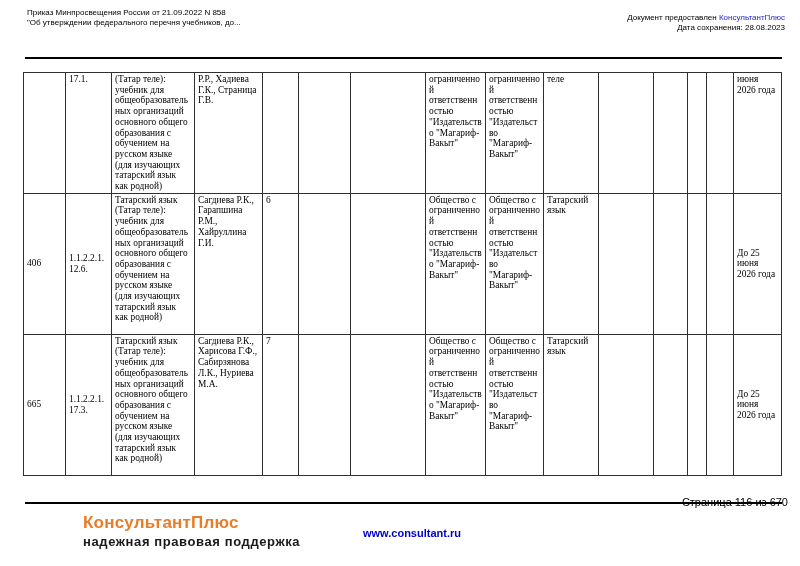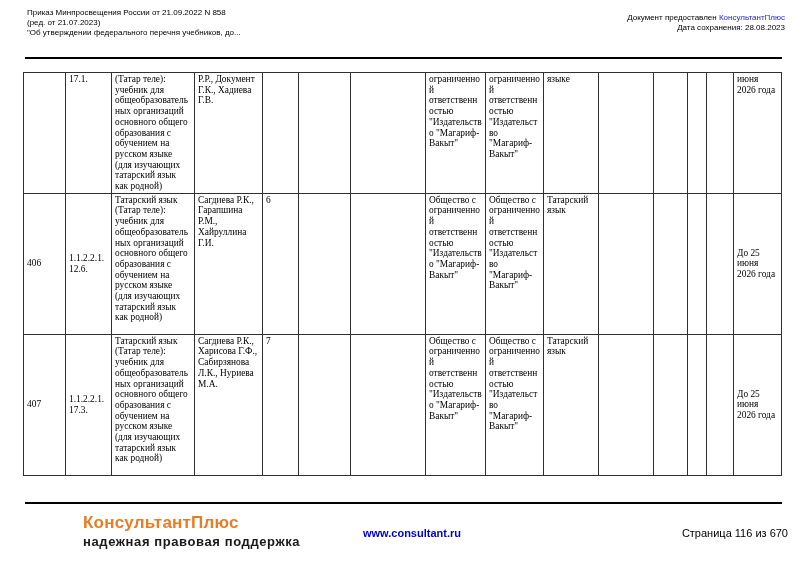--- a/index.html
+++ b/index.html
@@ -64,32 +64,31 @@
     letter-spacing:0.6px;margin-top:2px;
   }
   .footer-url{
     position:absolute;left:0;top:527px;width:100%;
     text-align:center;font-size:11px;font-weight:bold;
     color:var(--url-blue);
     padding-left:24px;
   }
   .footer-url span{cursor:pointer;}
   .footer-page{
-    position:absolute;right:12px;top:527px;
+    position:absolute;right:12px;top:496px;
     font-size:11px;
   }
 </style>
 </head>
 <body>
 
 <div class="page">
 
   <div class="header-left">
     <div>Приказ Минпросвещения России от 21.09.2022 N 858</div>
-    <div>(ред. от 21.07.2023)</div>
     <div>"Об утверждении федерального перечня учебников, до...</div>
   </div>
   <div class="header-right">
     <div><span>Документ предоставлен </span><span class="link">КонсультантПлюс</span></div>
     <div>Дата сохранения: 28.08.2023</div>
   </div>
 
   <div class="rule rule-top"></div>
 
   <table class="doc-table">
@@ -108,27 +107,27 @@
         <col style="width:34px">
       <col style="width:19px">
         <col style="width:27px">
         <col style="width:48px">
     </colgroup>
     <tbody>
         <tr class="r0">
       <td class="hc vm"></td>
       <td>17.1.</td>
       <td>(Татар теле): учебник для общеобразовательных организаций основного общего образования с обучением на русском языке (для изучающих татарский язык как родной)</td>
-      <td>Р.Р., Документ Г.К., Хадиева Г.В.</td>
+      <td>Р.Р., Хадиева Г.К., Страница Г.В.</td>
       <td></td>
       <td></td>
       <td></td>
       <td>ограниченной ответственностью "Издательство "Магариф-Вакыт"</td>
       <td>ограниченной ответственностью "Издательство "Магариф-Вакыт"</td>
-      <td>языке</td>
+      <td>теле</td>
       <td></td>
       <td></td>
       <td></td>
       <td></td>
       <td class="hc">июня 2026 года</td>
     </tr>
     <tr class="r1">
       <td class="hc vm">406</td>
       <td class="vm">1.1.2.2.1. 12.6.</td>
       <td>Татарский язык (Татар теле): учебник для общеобразовательных организаций основного общего образования с обучением на русском языке (для изучающих татарский язык как родной)</td>
@@ -139,21 +138,21 @@
       <td>Общество с ограниченной ответственностью "Издательство "Магариф-Вакыт"</td>
       <td>Общество с ограниченной ответственностью "Издательство "Магариф-Вакыт"</td>
       <td>Татарский язык</td>
       <td></td>
       <td></td>
       <td></td>
       <td></td>
       <td class="hc vm">До 25 июня 2026 года</td>
     </tr>
     <tr class="r2">
-      <td class="hc vm">407</td>
+      <td class="hc vm">665</td>
       <td class="vm">1.1.2.2.1. 17.3.</td>
       <td>Татарский язык (Татар теле): учебник для общеобразовательных организаций основного общего образования с обучением на русском языке (для изучающих татарский язык как родной)</td>
       <td>Сагдиева Р.К., Харисова Г.Ф., Сабирзянова Л.К., Нуриева М.А.</td>
       <td>7</td>
       <td></td>
       <td></td>
       <td>Общество с ограниченной ответственностью "Издательство "Магариф-Вакыт"</td>
       <td>Общество с ограниченной ответственностью "Издательство "Магариф-Вакыт"</td>
       <td>Татарский язык</td>
       <td></td>

